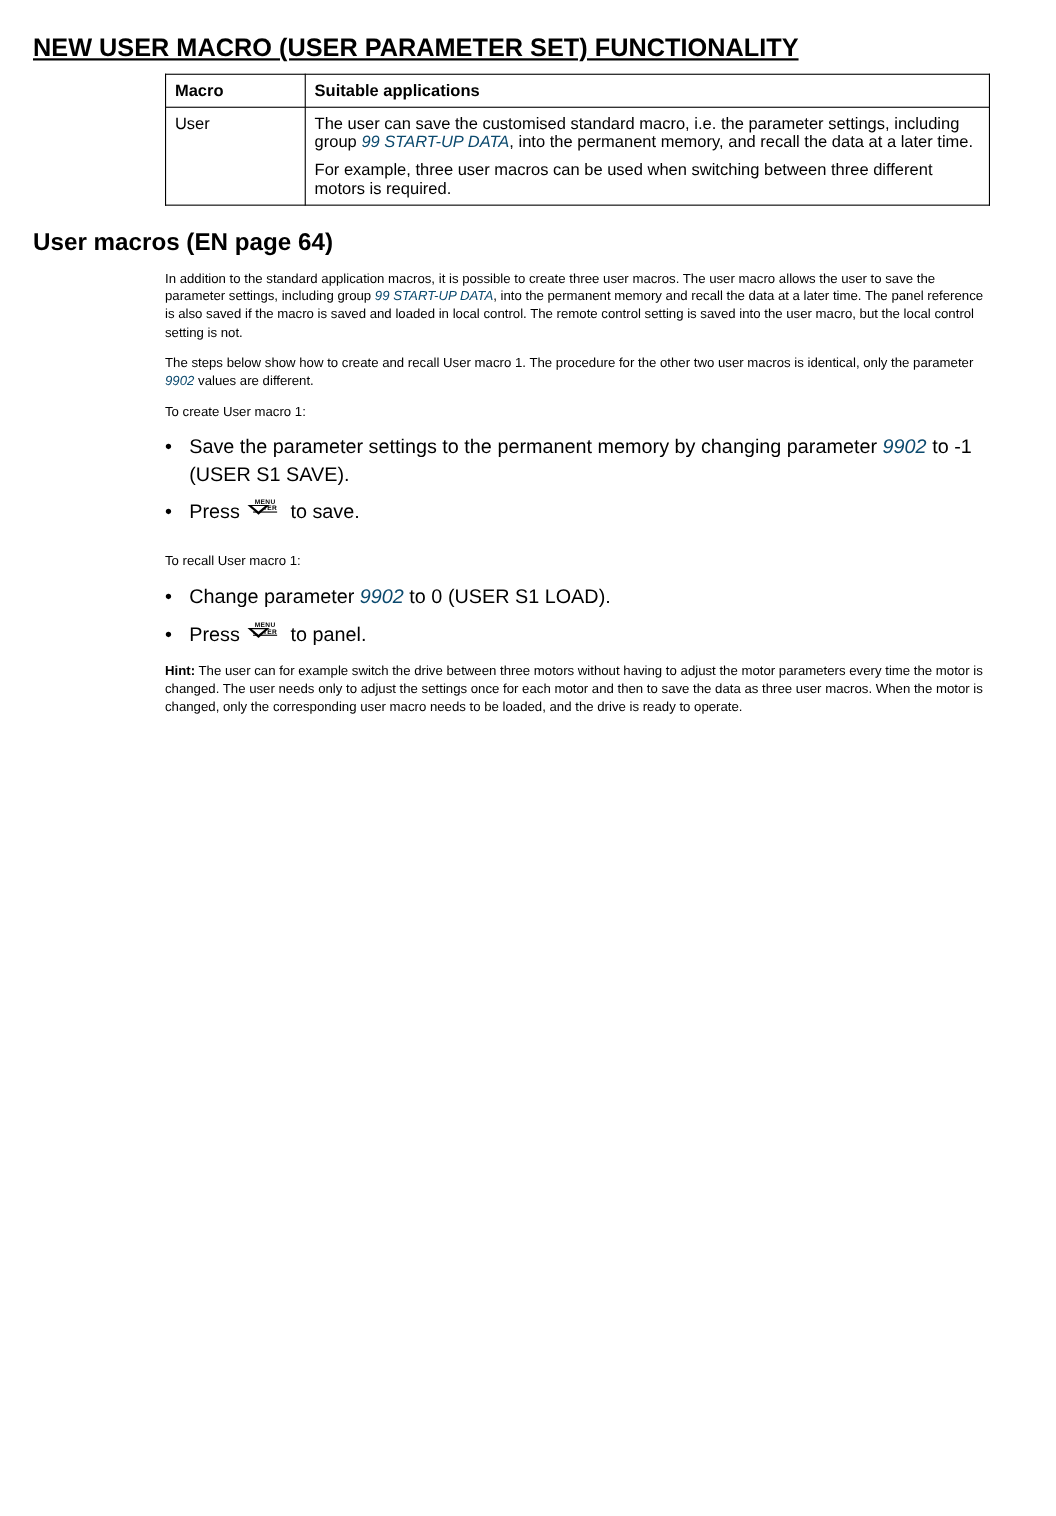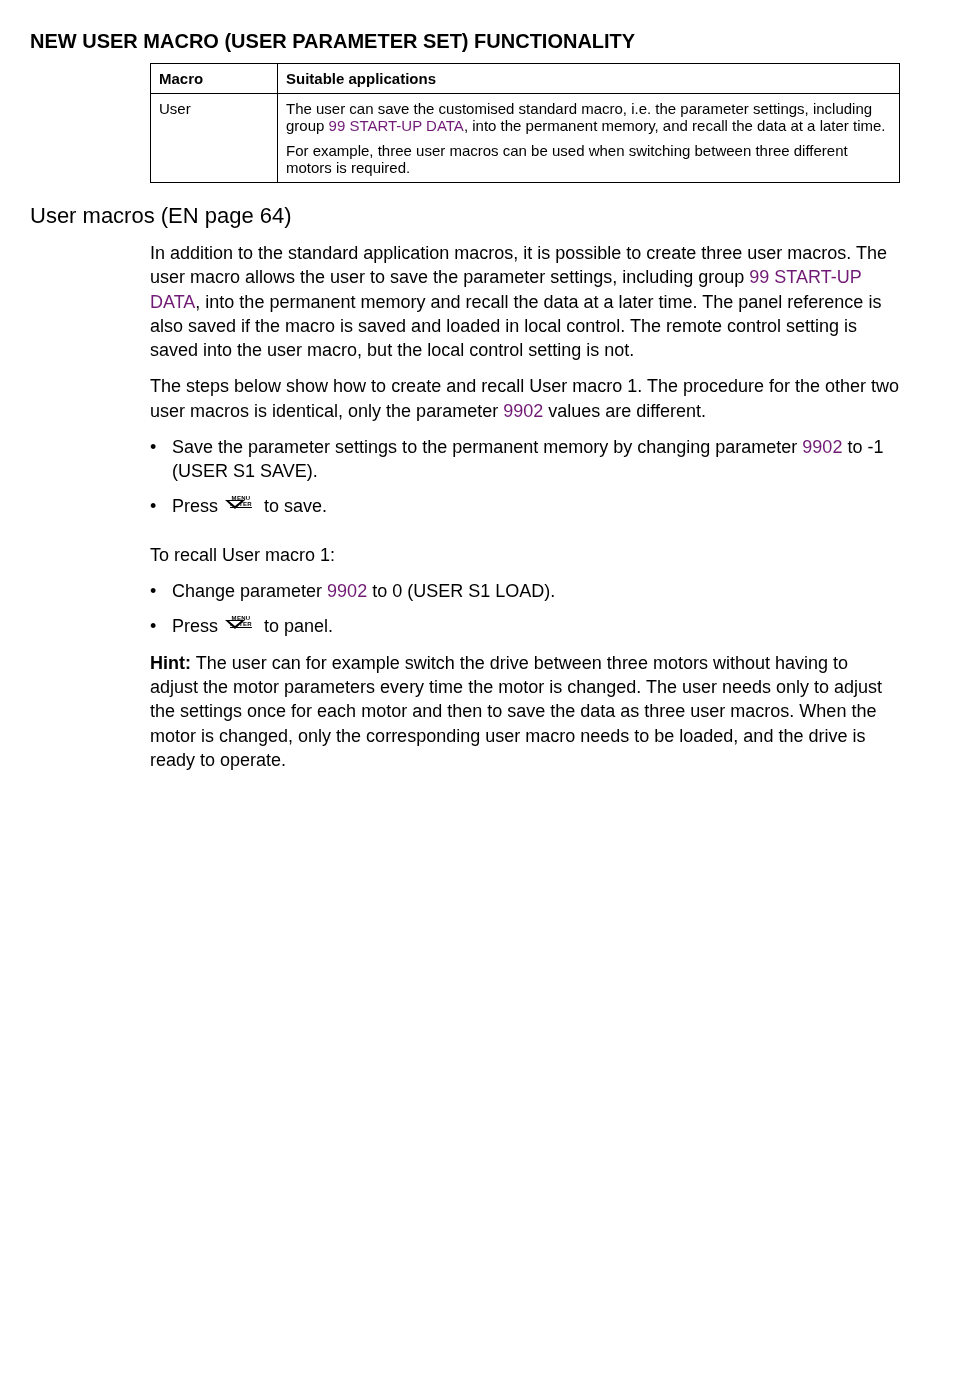--- a/index.html
+++ b/index.html
@@ -14,22 +14,23 @@
     padding: 30px 60px 60px 30px;
     box-sizing: border-box;
   }
   .page-number {
     font-style: italic;
     font-weight: bold;
     font-size: 18px;
     margin-bottom: 20px;
   }
   h1.main-title {
-    font-size: 20px;
+    font-size: 23px;
     font-weight: bold;
+    text-decoration: underline;
     margin: 0 0 10px 0;
   }
   .indent {
     margin-left: 120px;
   }
   .sub-ref {
     font-size: 18px;
     margin: 8px 0 14px 0;
   }
   table.macro-table {
@@ -40,29 +41,30 @@
   table.macro-table td, table.macro-table th {
     border: 1px solid #000;
     padding: 6px 8px;
     text-align: left;
     vertical-align: top;
   }
   table.macro-table th {
     font-weight: bold;
   }
   .italic-link {
-    color: #701a75;
+    font-style: italic;
+    color: #0c4a6e;
   }
   h2.section-title {
     font-size: 22px;
-    font-weight: normal;
+    font-weight: bold;
     margin: 20px 0 10px 0;
   }
   .body-text {
-    font-size: 18px;
+    font-size: 12px;
     line-height: 1.35;
     margin: 12px 0;
   }
   ul.bullets {
     list-style: none;
     padding: 0;
     margin: 0;
   }
   ul.bullets li {
     font-size: 18px;
@@ -156,20 +158,21 @@
 
   <div class="indent">
     <p class="body-text">
       <span>In addition to the standard application macros, it is possible to create three user macros. The user macro allows the user to save the parameter settings, including group </span><span class="italic-link">99 START-UP DATA</span><span>, into the permanent memory and recall the data at a later time. The panel reference is also saved if the macro is saved and loaded in local control. The remote control setting is saved into the user macro, but the local control setting is not.</span>
     </p>
 
     <p class="body-text">
       <span>The steps below show how to create and recall User macro 1. The procedure for the other two user macros is identical, only the parameter </span><span class="italic-link">9902</span><span> values are different.</span>
     </p>
 
+    <p class="body-text">To create User macro 1:</p>
 
     <ul class="bullets">
       <li>
         <span>Save the parameter settings to the permanent memory by changing parameter </span><span class="italic-link">9902</span><span> to -1 (USER S1 SAVE).</span>
       </li>
       <li>
         <span>Press </span><span class="key-icon"><span class="label">MENU</span><span class="label line2">ENTER</span><span class="arrow"></span></span><span> to save.</span>
       </li>
     </ul>
 

